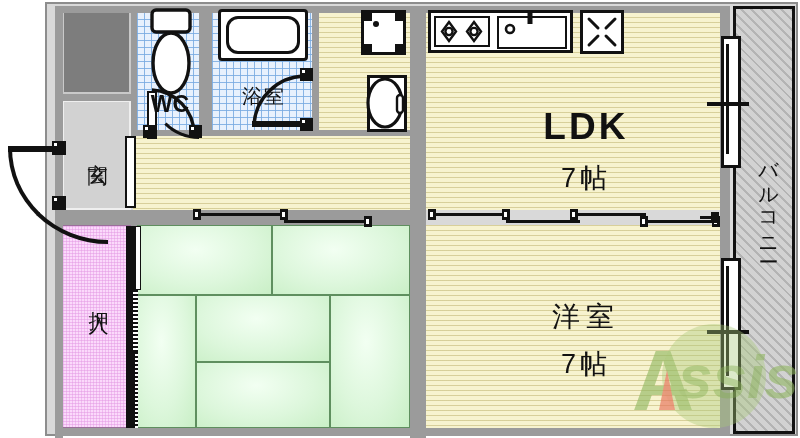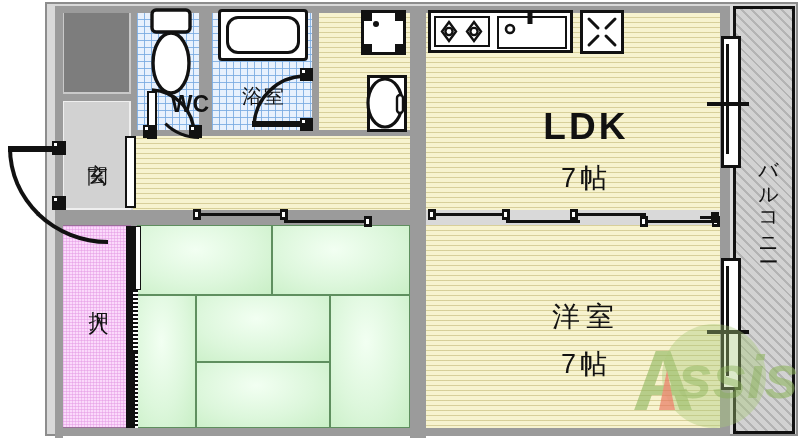--- a/index.html
+++ b/index.html
@@ -284,21 +284,21 @@
     <span style="font-size:37px;font-weight:700;letter-spacing:3px;">LDK</span><br>
     <span style="font-size:27px;letter-spacing:4px;">7帖</span>
   </div>
 
   <div class="lbl" style="left:505px;top:285px;width:140px;">
     <span style="font-size:28px;letter-spacing:6px;text-align:right;">洋室</span><br>
     <span style="font-size:27px;letter-spacing:4px;">7帖</span>
   </div>
 
 
-  <div class="lbl" style="left:164px;top:92px;width:52px;font-size:23px;font-weight:700;letter-spacing:0;">WC</div>
+  <div class="lbl" style="left:144px;top:92px;width:52px;font-size:23px;font-weight:700;letter-spacing:0;">WC</div>
 
   <div class="lbl" style="left:232px;top:86px;width:64px;font-size:20px;letter-spacing:2px;">浴室</div>
 
   <div class="lbl lbl-v" style="left:84px;top:148px;width:24px;font-size:20px;">玄関</div>
 
   <div class="lbl lbl-v" style="left:85px;top:295px;width:24px;font-size:20px;">押入</div>
 
   <svg id="wm" viewBox="0 0 170 118">
     <circle cx="88" cy="58" r="52" fill="#a8c878" opacity=".55"></circle>
     <text x="6" y="92" font-family="Liberation Sans, sans-serif" font-size="86" font-weight="700" fill="#8fb65e" opacity=".85">A</text>

